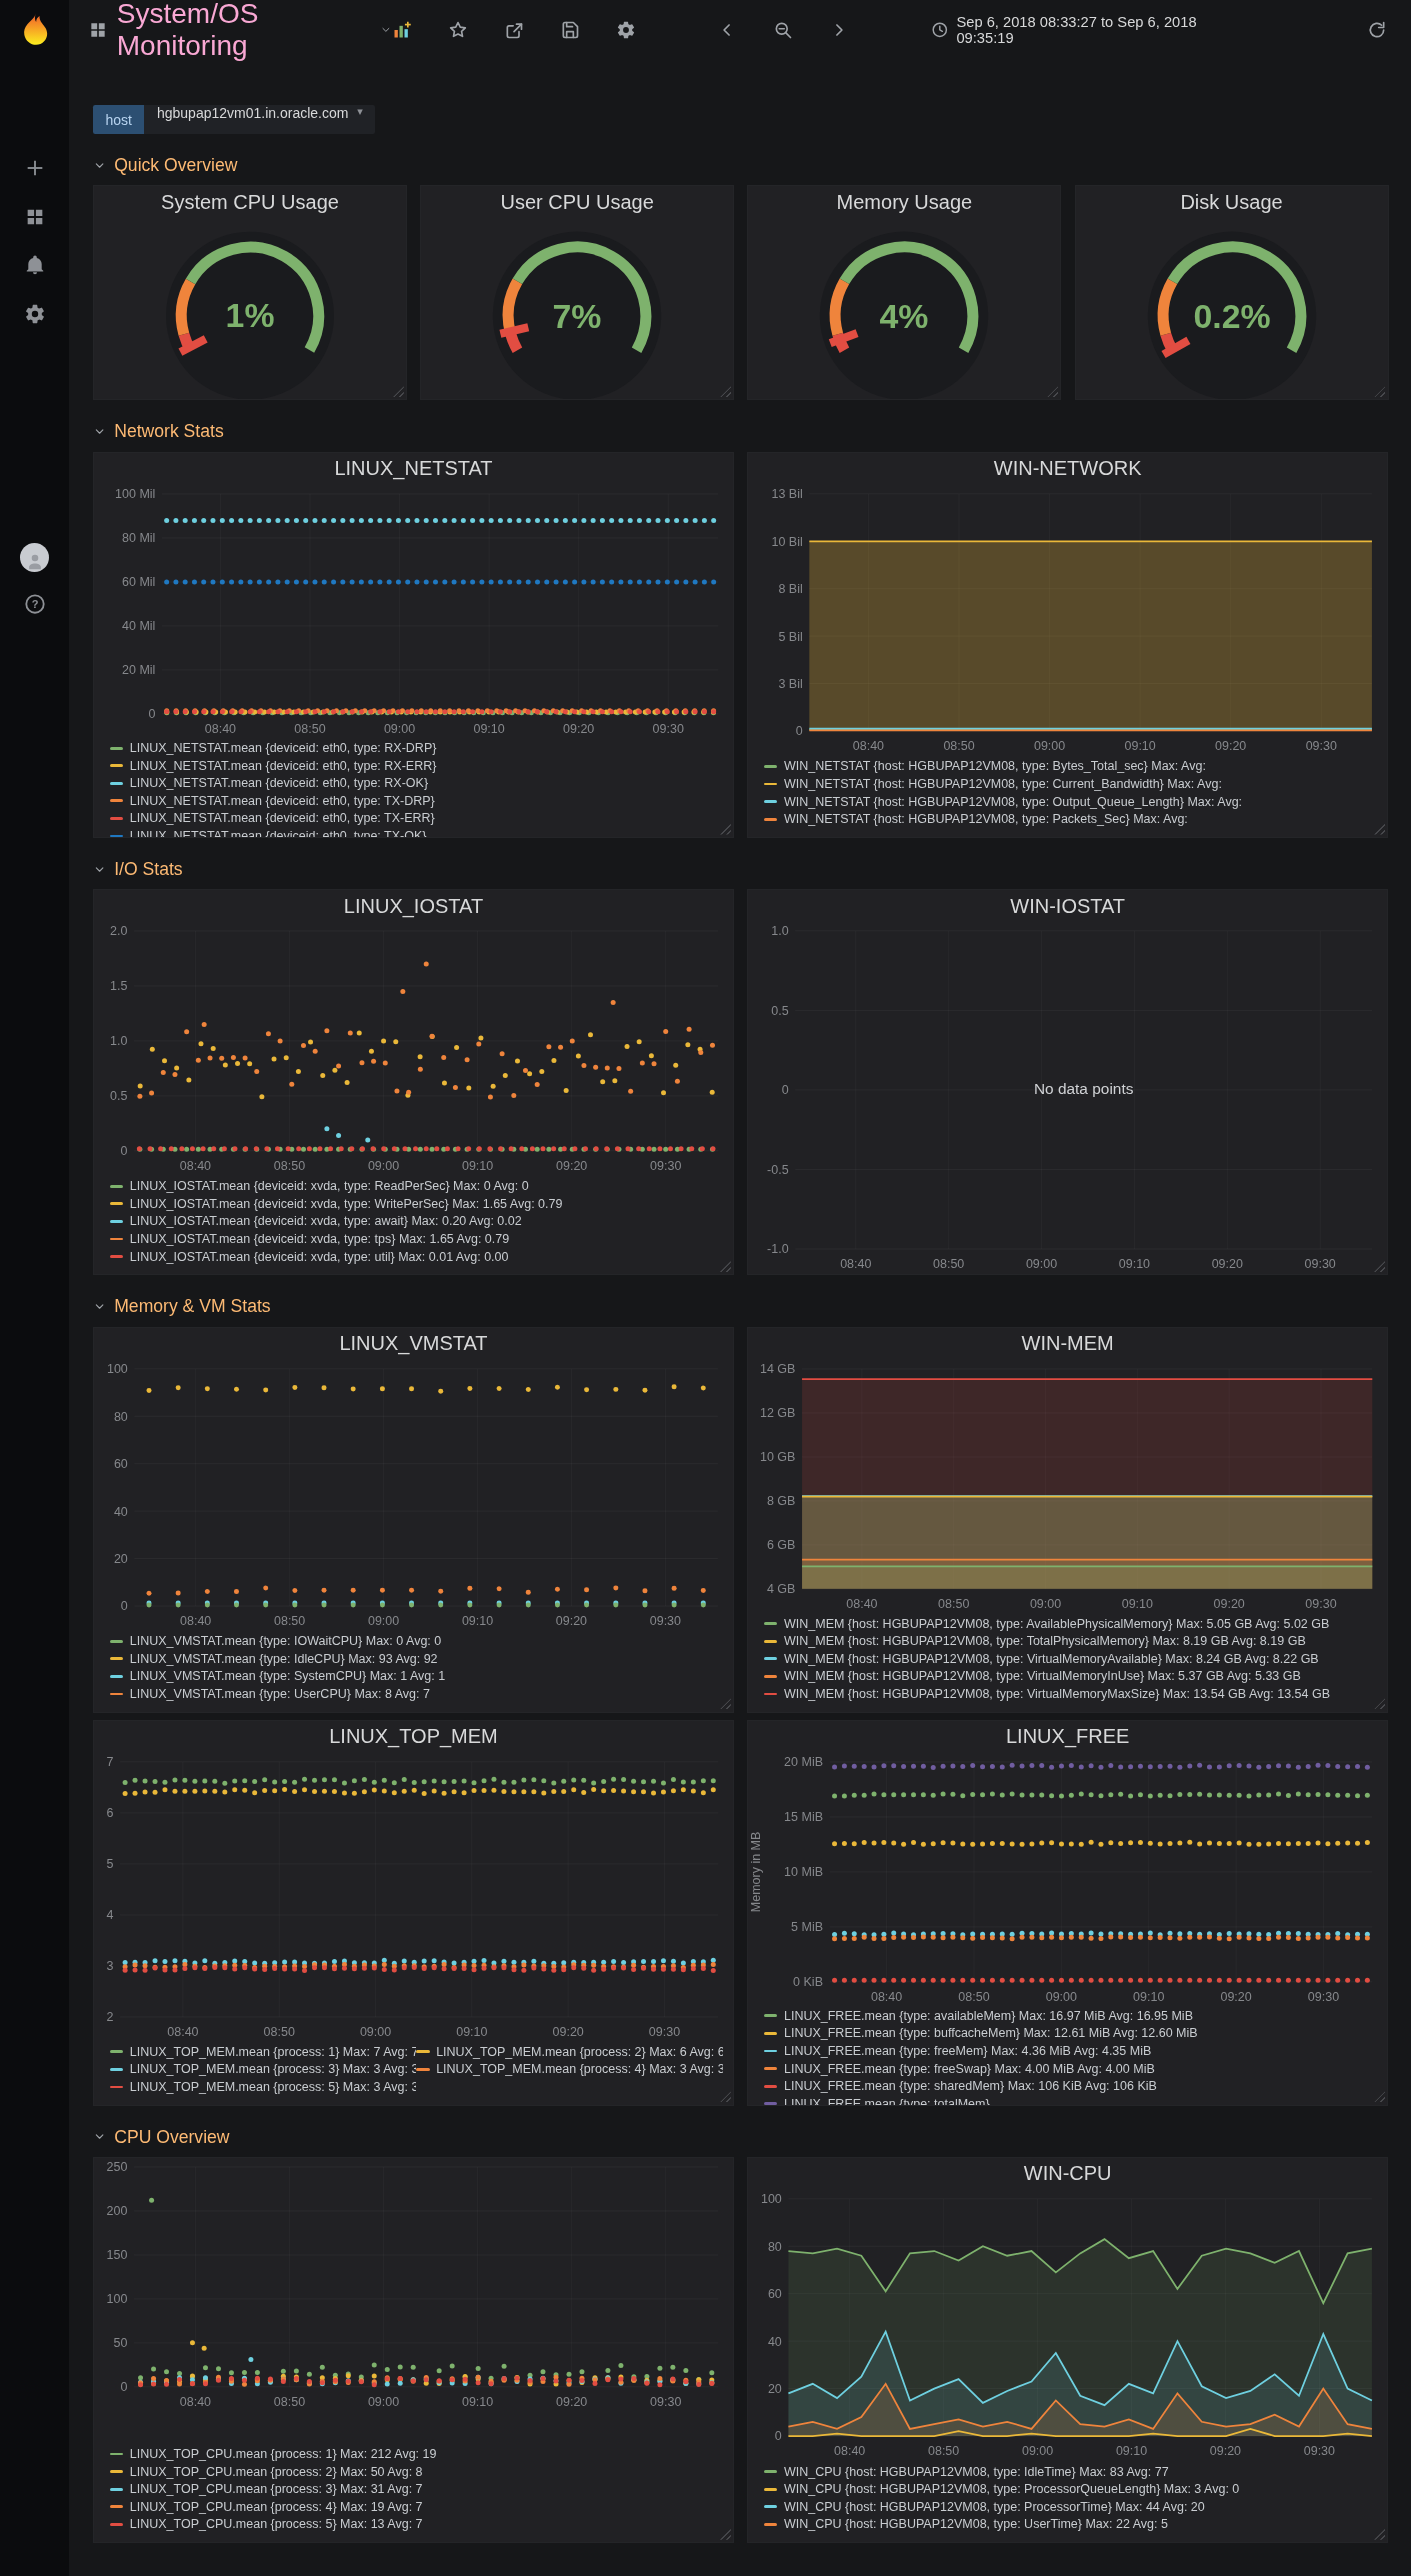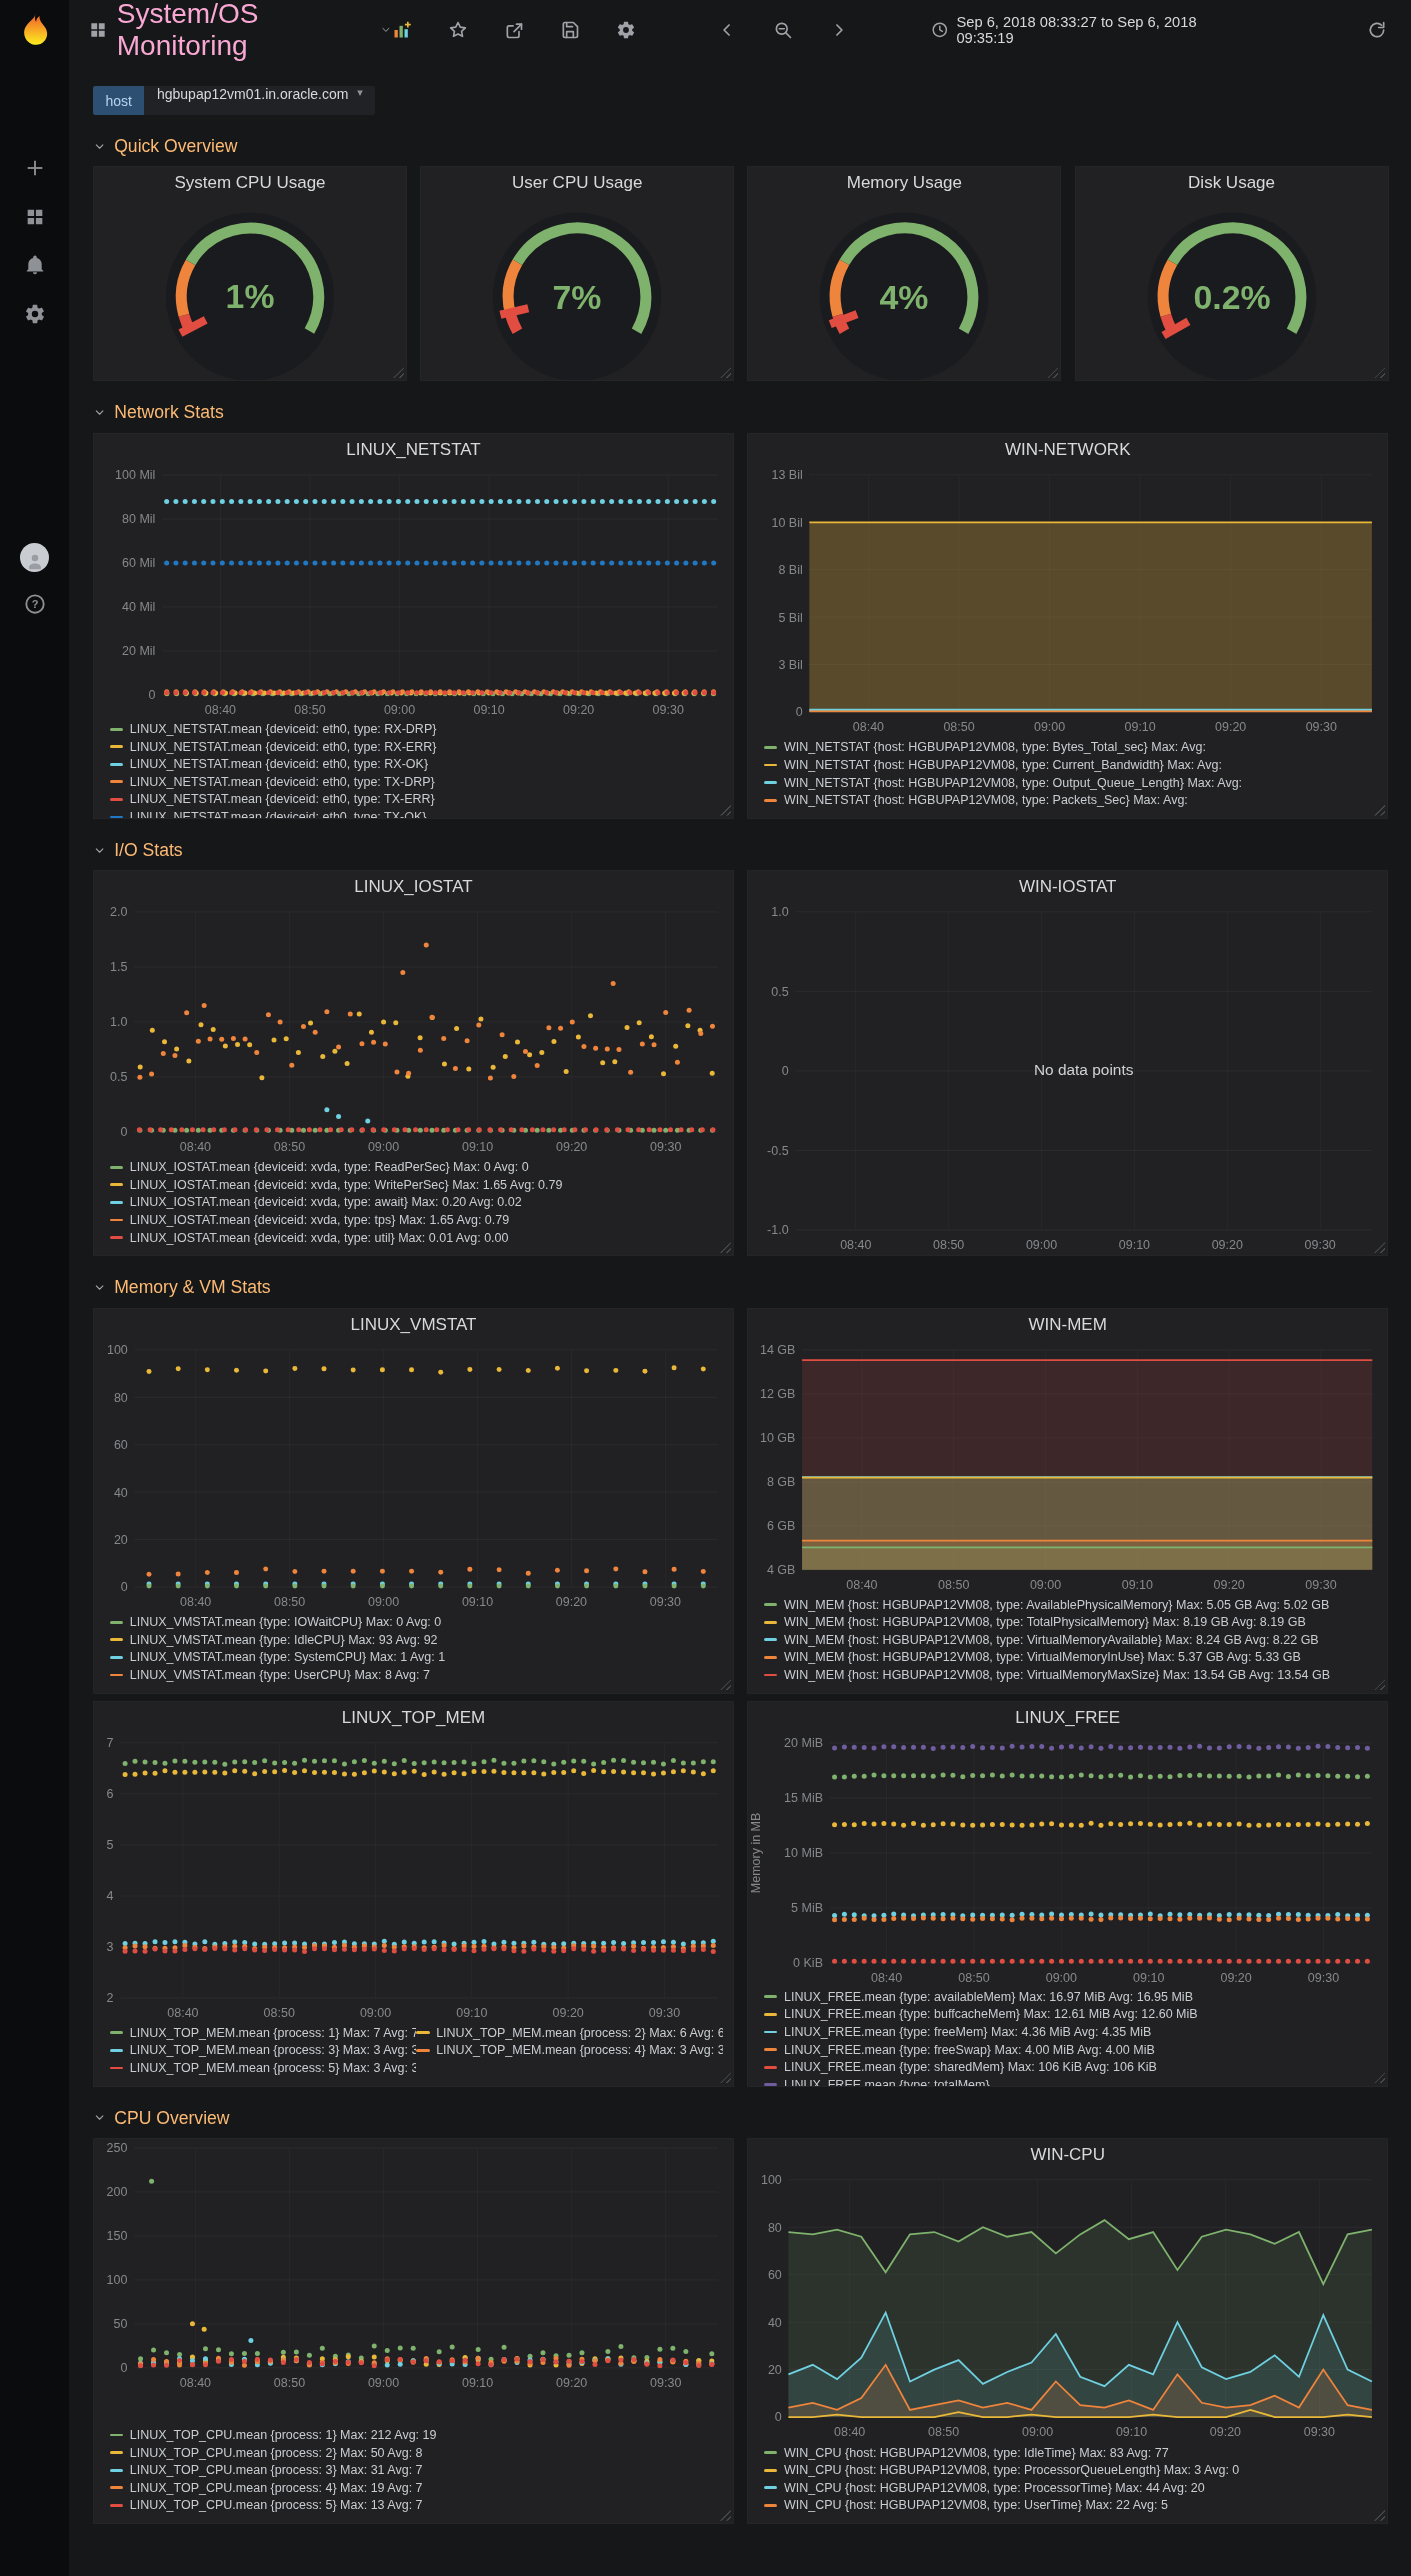--- a/index.html
+++ b/index.html
@@ -30,40 +30,40 @@
   .nav-right { margin-left:auto; display:flex; align-items:center; gap:36px; }
   .nav-icon { cursor:pointer; display:flex; align-items:center; }
   .nav-icon svg { width:20px; height:20px; }
   .nv-stroke { fill:none; stroke:#9fa3a8; stroke-width:2; stroke-linecap:round; stroke-linejoin:round; }
   .nav-group-gap { width:11.8px; }
   .time-range { display:flex; align-items:center; gap:8px; font-size:14.7px; color:#d8d9da; cursor:pointer; }
   .end-gap { width:118px; }
 
   
   .content { padding:0 24px; }
-  .submenu { margin-top:27px; display:flex; }
+  .submenu { margin-top:46px; display:flex; }
   .var-chip { display:flex; height:29px; font-size:14px; cursor:pointer; }
   .var-label { background:#2c4f72; color:#b8d4f0; display:flex; align-items:center; padding:0 12.5px; border-radius:2.2px 0 0 2.2px; }
   .var-value { background:#202226; color:#d8d9da; display:flex; gap:8.8px; padding:0 12.5px; border-radius:0 2.2px 2.2px 0; }
   .caret { font-size:11px; color:#8e9196; }
 
   .section-header { display:flex; align-items:center; gap:8px; margin:19px 0 7.4px; height:25px; cursor:pointer; }
   .section-title { font-size:17.6px; color:#fdba74; }
   .chev svg { width:13.2px; height:13.2px; }
 
   .row { display:grid; gap:13.2px; }
   .row + .row { margin-top:7px; }
   .row-4 { grid-template-columns:repeat(4,1fr); }
   .row-2 { grid-template-columns:1fr 1fr; }
 
   .panel { background:#212124; border:0.7px solid #242528; position:relative; display:flex; flex-direction:column; }
   .panel-gauge { height:215px; }
   .panel-graph { height:386px; }
   .panel-title { height:32px; flex:none; display:flex; align-items:center; justify-content:center;
-                 font-size:17px; font-weight:500; color:#d8d9da; cursor:pointer; }
+                 font-size:20px; font-weight:500; color:#d8d9da; cursor:pointer; }
   .chart { flex:1 1 auto; min-height:0; position:relative; cursor:crosshair; }
   .legend { flex:none; padding:1.5px 10.3px 8.8px 16px; overflow:hidden; }
   .legend.cols { display:flex; flex-wrap:wrap;align-items:flex-end; }
   .legend.cols .legend-row { width:50%; }
   .legend.clip { max-height:99px; padding-bottom:0; }
   .legend-row { display:flex; align-items:center; gap:6.6px; height:17.6px; font-size:12.5px; color:#c9cdd1;
                 white-space:nowrap; overflow:hidden; cursor:pointer; }
   .legend-mark { flex:none; width:13.2px; height:2.9px; border-radius:1.5px; }
 
   .tick { font-size:17px; fill:#86888c; }

